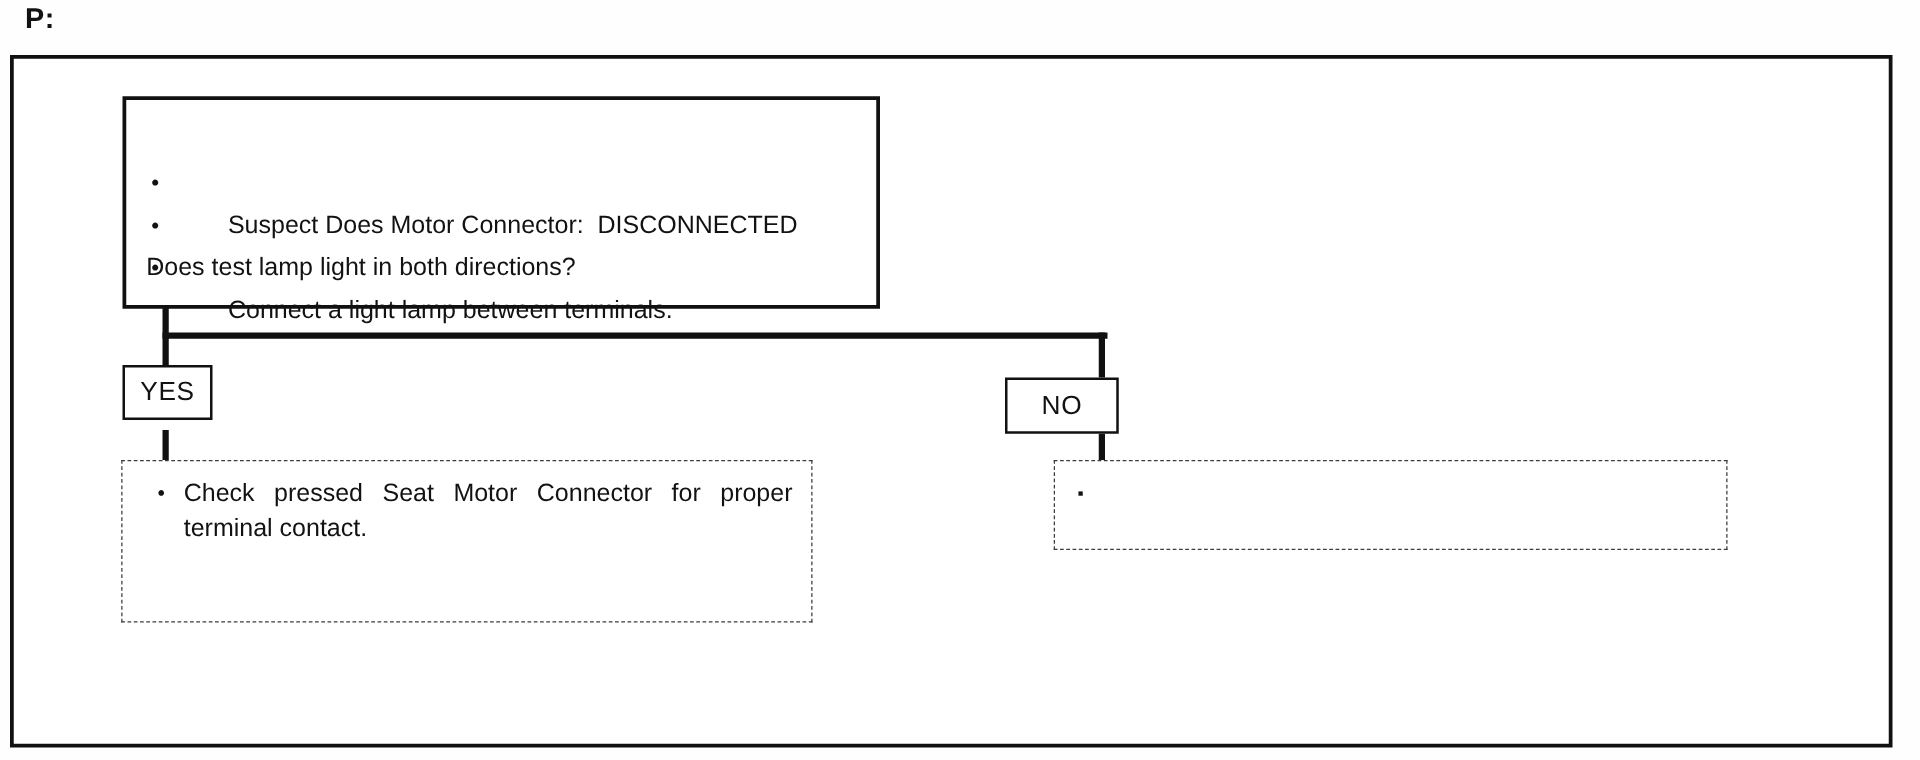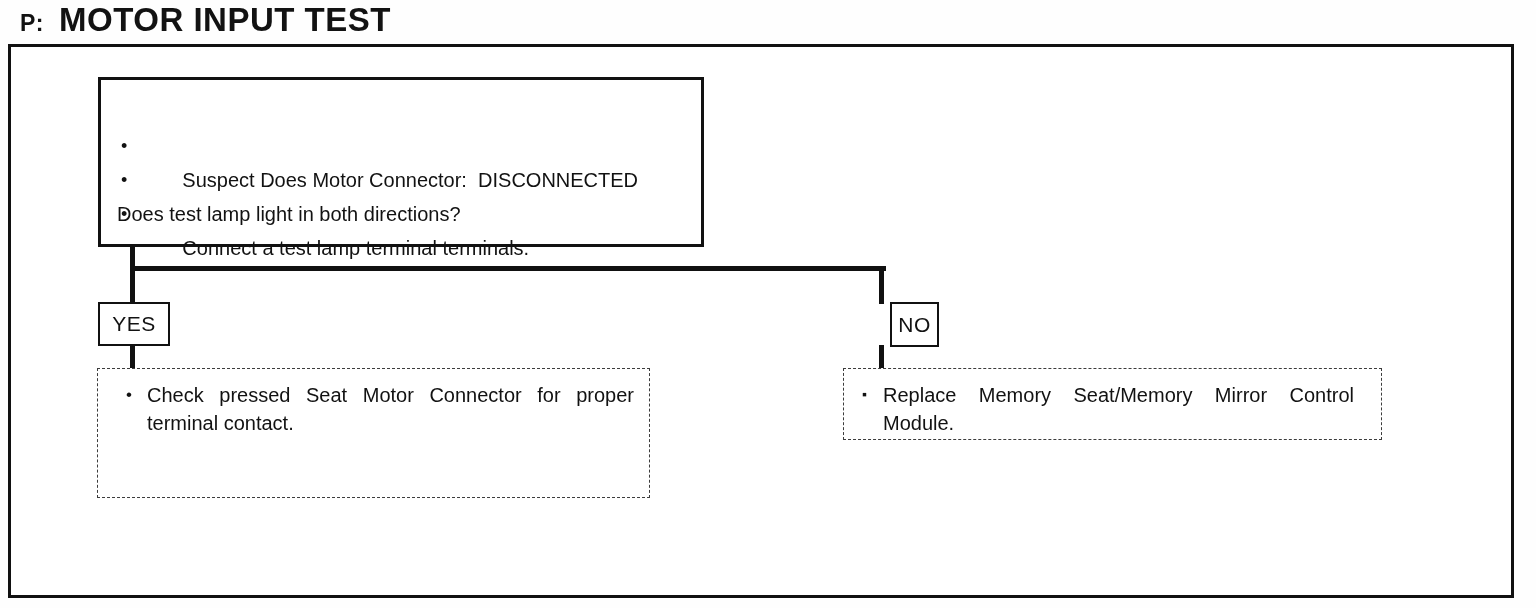--- a/index.html
+++ b/index.html
@@ -79,22 +79,22 @@
     position: absolute;
     border: 2px solid #111;
     box-sizing: border-box;
     background: #fff;
     display: flex;
     align-items: center;
     justify-content: center;
     font-size: 21px;
     letter-spacing: 0.5px;
   }
-  .yes-box { left: 98px;  top: 302px; width: 72px; height: 44px; }
-  .no-box  { left: 890px; top: 302px; width: 49px; height: 45px; }
+  .yes-box { left: 98px;  top: 292px; width: 72px; height: 44px; }
+  .no-box  { left: 804px; top: 302px; width: 91px; height: 45px; }
 
   
   .result-box {
     position: absolute;
     border: 1.5px dashed #3c3c3c;
     box-sizing: border-box;
     background: #fff;
     font-size: 20px;
     line-height: 28px;
     padding-top: 12px;
@@ -111,36 +111,35 @@
   .jtext { text-align: justify; }
   .note { padding-left: 6px; }
 </style>
 </head>
 <body>
 
 <div class="page">
 
   <div class="title">
     <span class="title-prefix">P:</span>
-    <span class="title-text">MOTOR INPUT TEST</span>
   </div>
 
   <div class="outer-box"></div>
 
   <div class="question-box">
     <div class="qline">
       <span class="bullet">•</span>
       <span>Suspect Does Motor Connector:  DISCONNECTED</span>
     </div>
     <div class="qline">
       <span class="bullet">•</span>
     </div>
     <div class="qline">
       <span class="bullet">•</span>
-      <span>Connect a test lamp terminal terminals.</span>
+      <span>Connect a light lamp between terminals.</span>
     </div>
     <div class="question-line">Does test lamp light in both directions?</div>
   </div>
 
   <div class="line v-from-question"></div>
   <div class="line h-branch"></div>
   <div class="line v-to-no"></div>
   <div class="line v-yes-drop"></div>
   <div class="line v-no-drop"></div>
 
@@ -154,17 +153,16 @@
   <div class="result-box yes-result">
     <div class="rpara">
       <span class="bullet">•</span>
       <div class="jtext">Check pressed Seat Motor Connector for proper terminal contact.</div>
     </div>
   </div>
 
   <div class="result-box no-result">
     <div class="rpara">
       <span class="bullet">▪</span>
-      <div class="jtext">Replace Memory Seat/Memory Mirror Control Module.</div>
     </div>
   </div>
 
 </div>
 
 </body></html>

